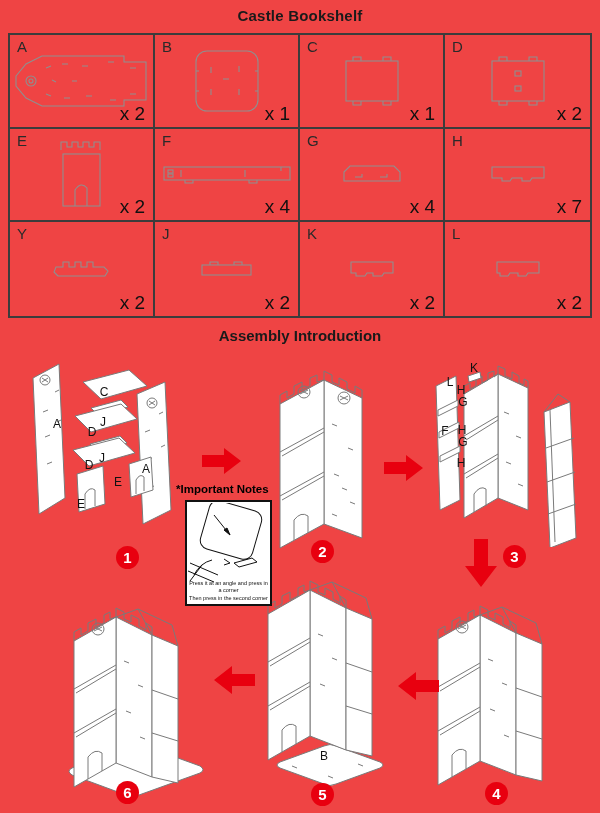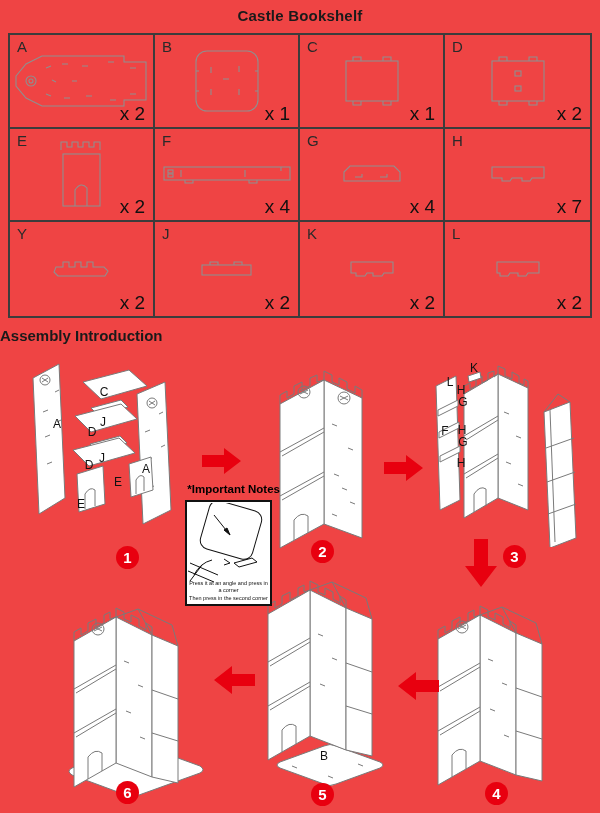--- a/index.html
+++ b/index.html
@@ -1,20 +1,20 @@
 <!DOCTYPE html>
 <html><head>
 <meta charset="utf-8">
 <style>
   html,body{margin:0;padding:0;background:#fff;}
   .page{position:relative;width:600px;height:813px;background:#ef4444;overflow:hidden;
         font-family:"Liberation Sans",sans-serif;color:#1a1a1a;}
   .title{position:absolute;top:7px;left:0;width:600px;text-align:center;
          font-size:15px;font-weight:bold;letter-spacing:.2px;}
-  .section-title{position:absolute;top:327px;left:0;width:600px;
+  .section-title{position:absolute;top:327px;left:0;width:600px;text-align:center;
          font-size:15px;font-weight:bold;}
   
   .parts-grid{position:absolute;left:8px;top:33px;width:584px;height:285px;
       display:grid;grid-template-columns:repeat(4,1fr);grid-template-rows:repeat(3,1fr);
       border:2px solid #3c3c3c;box-sizing:border-box;}
   .cell{position:relative;border-right:2px solid #3c3c3c;border-bottom:2px solid #3c3c3c;
       box-sizing:border-box;display:flex;align-items:center;justify-content:center;}
   .cell:nth-child(4n){border-right:none;}
   .cell:nth-child(n+9){border-bottom:none;}
   .letter{position:absolute;left:7px;top:3px;font-size:15px;color:#2a2a2a;}
@@ -22,21 +22,21 @@
   .part-svg{stroke:#8f8f8f;fill:none;stroke-width:1.1;}
   
   .asm-svg{position:absolute;stroke:#7a7a7a;fill:none;stroke-width:1;}
   .asm-svg .face{fill:#fff;}
   .asm-svg text{stroke:none;fill:#111;font-size:12px;font-family:"Liberation Sans",sans-serif;}
   .arrow{position:absolute;}
   .arrow polygon{fill:#e8000f;stroke:none;}
   .stepnum{position:absolute;width:23px;height:23px;border-radius:50%;background:#e8000f;
       color:#fff;font-weight:bold;font-size:15px;display:flex;align-items:center;
       justify-content:center;}
-  .notes-heading{position:absolute;left:176px;top:483px;width:104px;text-align:right;
+  .notes-heading{position:absolute;left:176px;top:483px;width:104px;text-align:left;
       font-size:11.5px;font-weight:bold;color:#000;}
   .notes-box{position:absolute;left:185px;top:500px;width:87px;height:106px;
       border:2px solid #111;box-sizing:border-box;background:#fff;}
   .notes-sketch{position:absolute;left:1px;top:1px;}
   .notes-caption{position:absolute;left:0;bottom:2px;width:100%;text-align:center;
       font-size:5.5px;line-height:1.35;color:#111;}
 </style>
 </head>
 <body>
 

